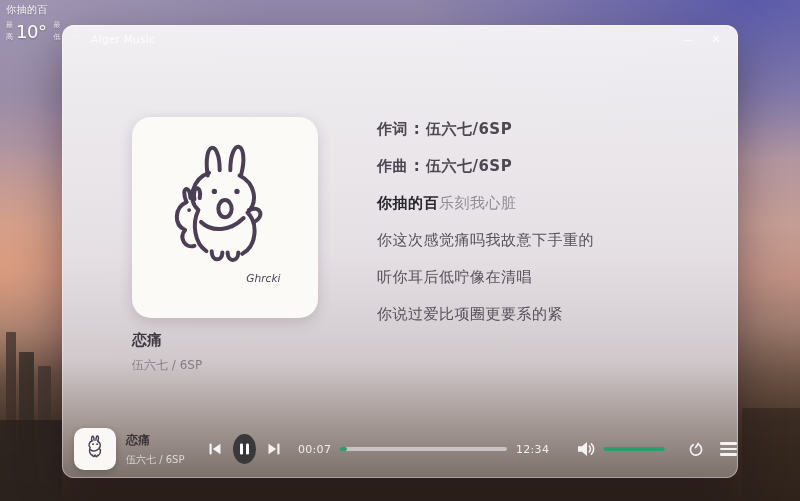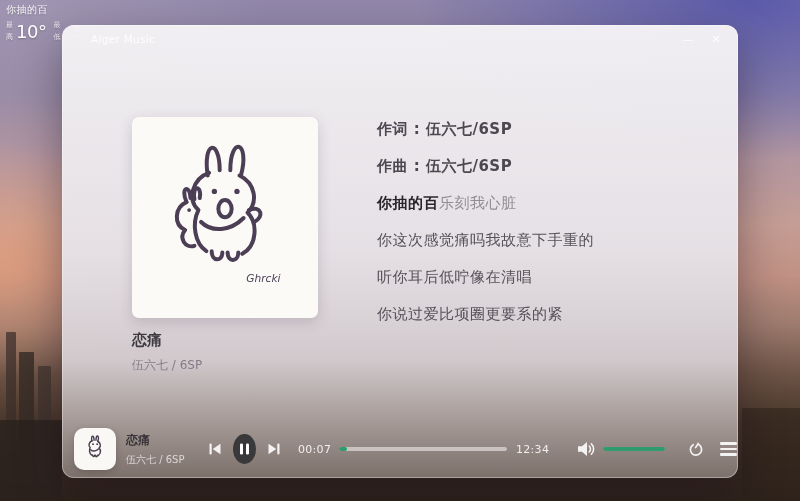--- a/index.html
+++ b/index.html
@@ -55,21 +55,21 @@
   .app-title{position:absolute;left:29px;top:8px;font-size:10.5px;color:rgba(255,255,255,.88);letter-spacing:.3px;}
   .win-controls{position:absolute;right:14px;top:5px;display:flex;gap:12px;}
   .win-btn{
     width:16px;height:18px;display:flex;align-items:center;justify-content:center;
     color:rgba(255,255,255,.92);font-size:11px;cursor:default;line-height:1;
   }
 
   
   .album-col{position:absolute;left:70px;top:92px;width:186px;}
   .album-card{
-    width:186px;height:201px;border-radius:7px;background:#fbfaf7;
+    width:186px;height:201px;border-radius:19px;background:#fbfaf7;
     box-shadow:0 4px 14px rgba(60,45,70,.18);
     display:flex;align-items:center;justify-content:center;overflow:hidden;text-align:center;
   }
   .album-card svg{display:block;}
   .song-title{margin-top:13px;font-size:15px;font-weight:600;color:#3f3b42;}
   .song-artist{margin-top:7px;font-size:12px;color:#837c85;}
 
   
   .lyrics{position:absolute;left:315px;top:86px;width:345px;}
   .lyric-line{

